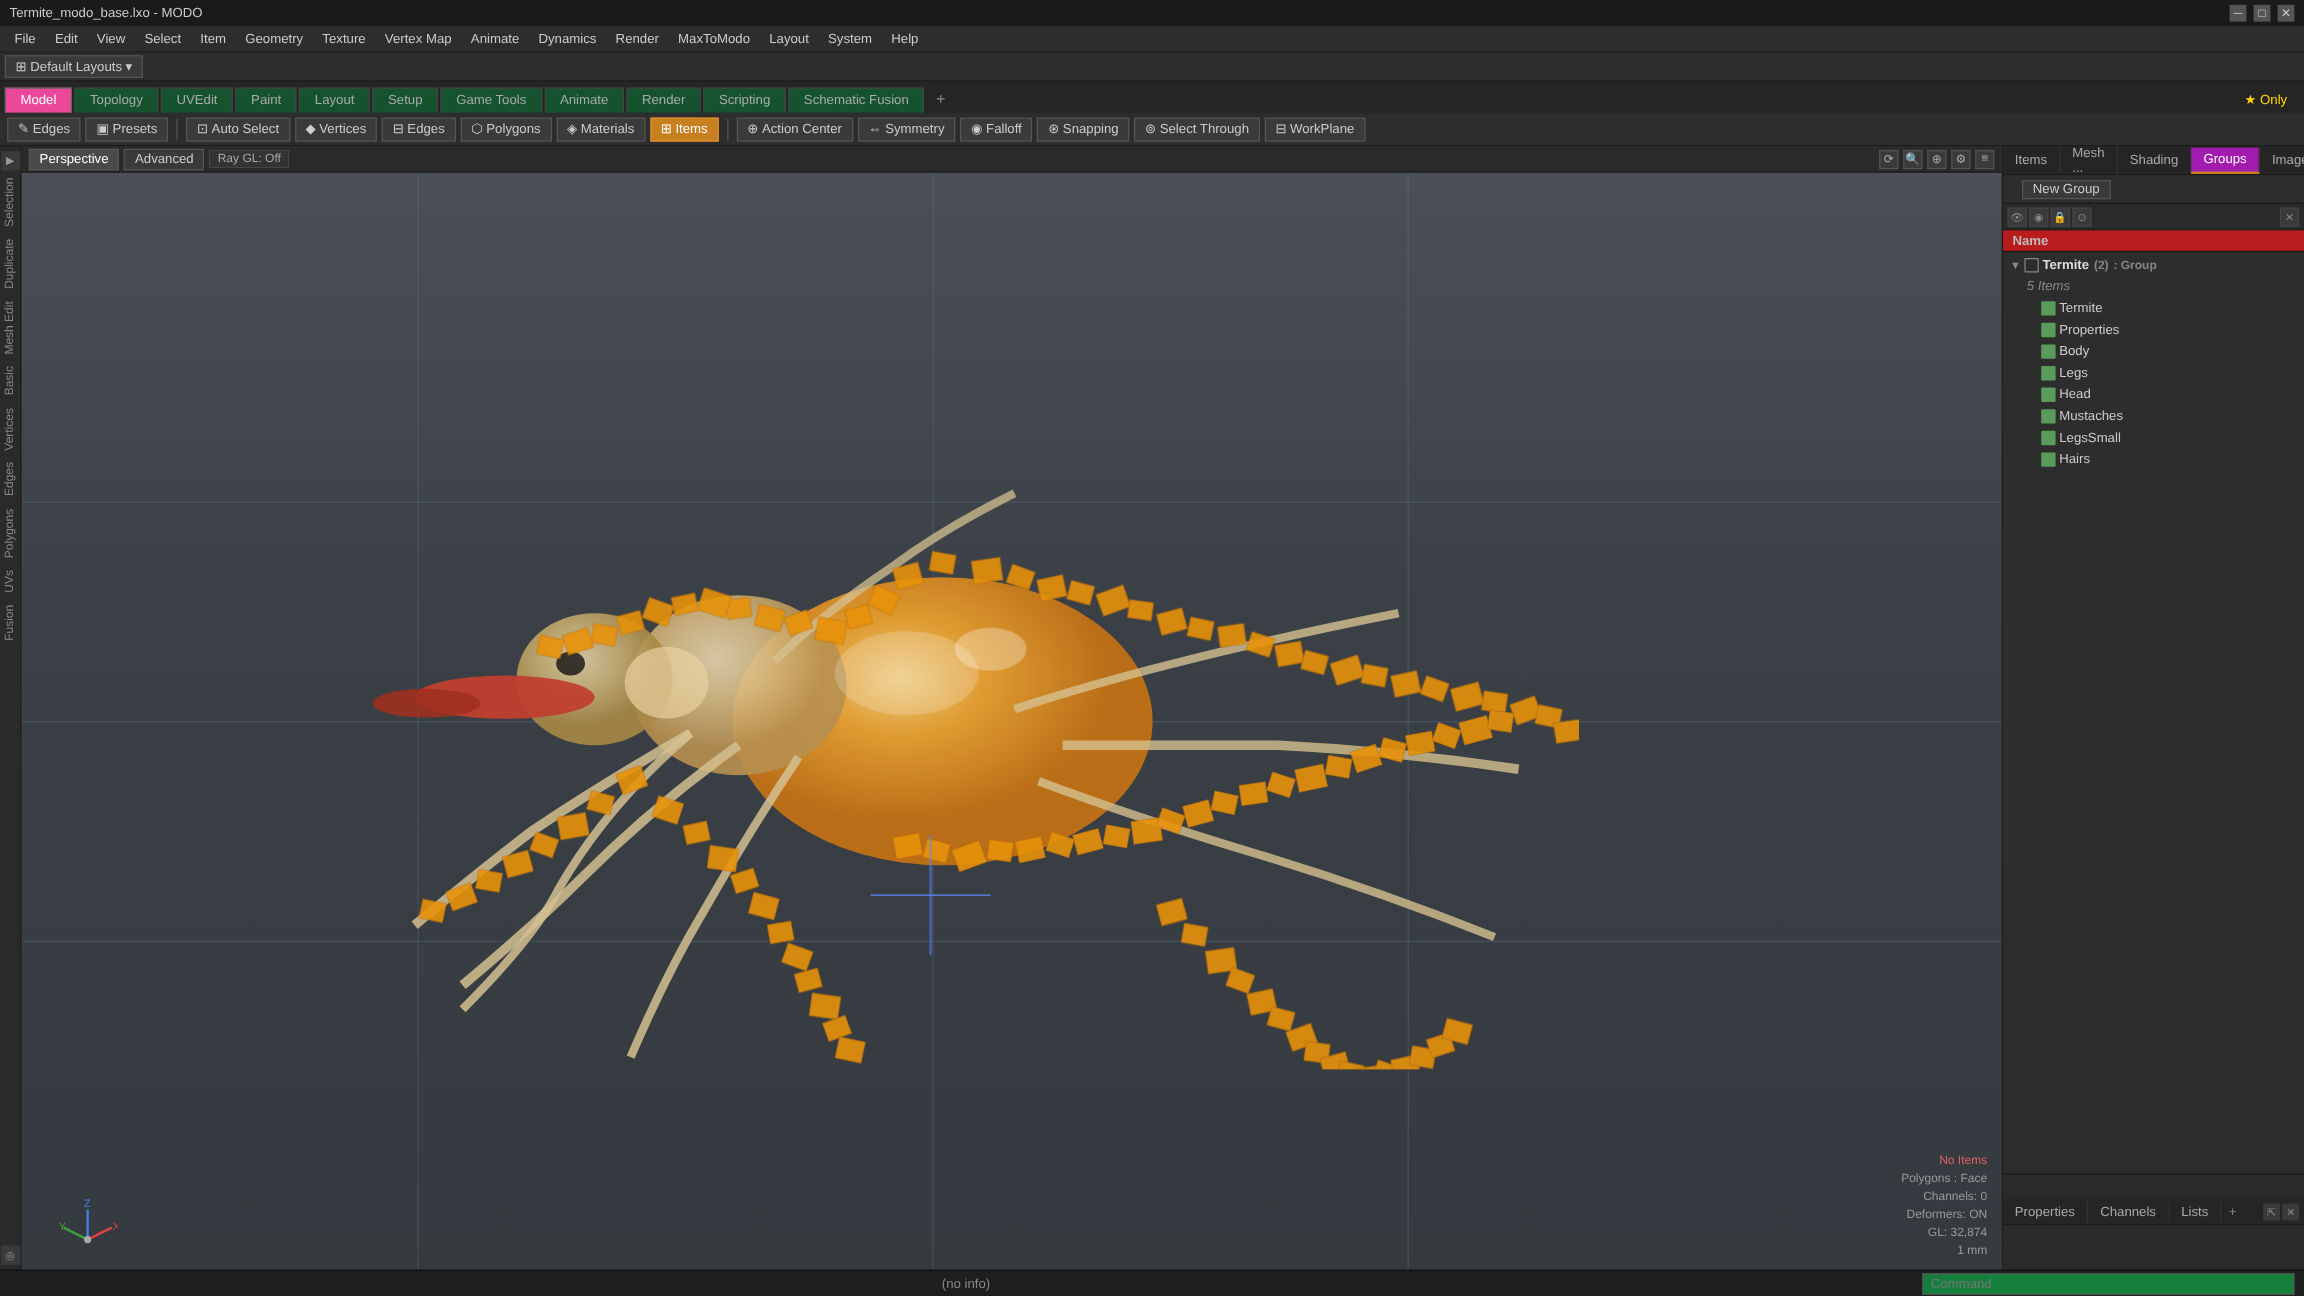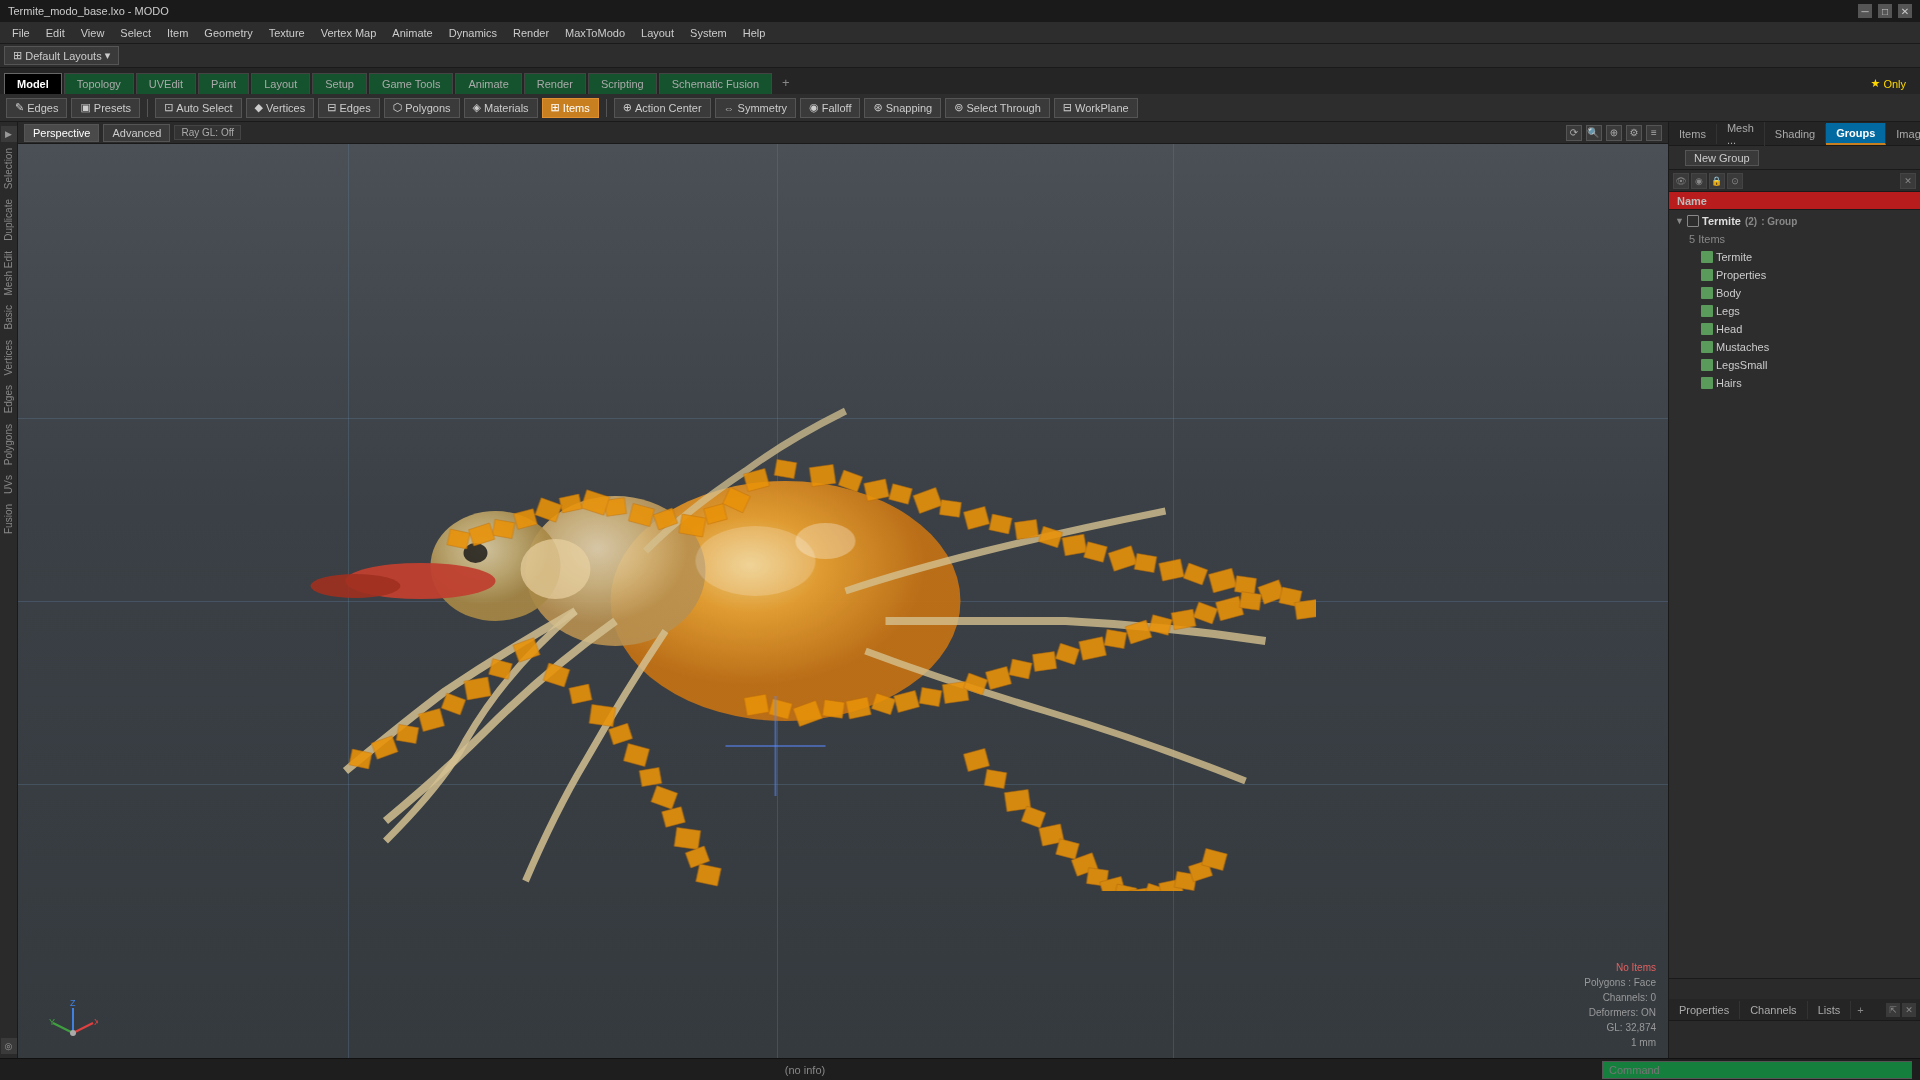--- a/index.html
+++ b/index.html
@@ -87,24 +87,23 @@
       color: #aaa;
       cursor: pointer;
       font-size: 11px;
       border-top: 1px solid #444;
       border-left: 1px solid #444;
       border-right: 1px solid #444;
       background: #14532d;
       margin-right: 2px;
     }
     .tab.active {
-      background: #000000;
+      background: #ec4899;
       color: #fff;
       border-color: #666;
-      font-weight: bold;
     }
     .tab-plus {
       padding: 4px 8px;
       color: #888;
       cursor: pointer;
       font-size: 13px;
     }
     .tab-only {
       margin-left: auto;
       padding: 4px 10px;
@@ -851,21 +850,21 @@
       </div>
     </div>
   </div>
 
   <div id="right-panel">
 
     <div id="right-tabs">
       <div class="right-tab">Items</div>
       <div class="right-tab">Mesh ...</div>
       <div class="right-tab">Shading</div>
-      <div class="right-tab" style="color:#fff; background:#0369a1; border-bottom:2px solid #c87f20;font-weight:bold;">Groups</div>
+      <div class="right-tab" style="color:#fff; background:#a21caf; border-bottom:2px solid #c87f20;">Groups</div>
       <div class="right-tab">Images</div>
 
     </div>
 
     <div id="groups-panel">
 
       <div id="groups-toolbar">
         <button class="groups-new-btn">New Group</button>
       </div>
 
@@ -884,21 +883,21 @@
       <div id="groups-tree">
 
         <div class="tree-item group-root">
           <span class="tree-expand">▼</span>
           <span class="tree-vis-icon group-icon"></span>
           <span>Termite</span>
           <span class="tree-type-badge">(2)</span>
           <span class="tree-type-badge">: Group</span>
         </div>
 
-        <div class="tree-item child" style="color:#888; ">
+        <div class="tree-item child" style="color:#888; font-style:italic;">
           <span>5 Items</span>
         </div>
 
         <div class="tree-item child">
           <span class="tree-expand"> </span>
           <span class="tree-vis-icon mesh"></span>
           <span>Termite</span>
         </div>
         <div class="tree-item child">
           <span class="tree-expand"> </span>

